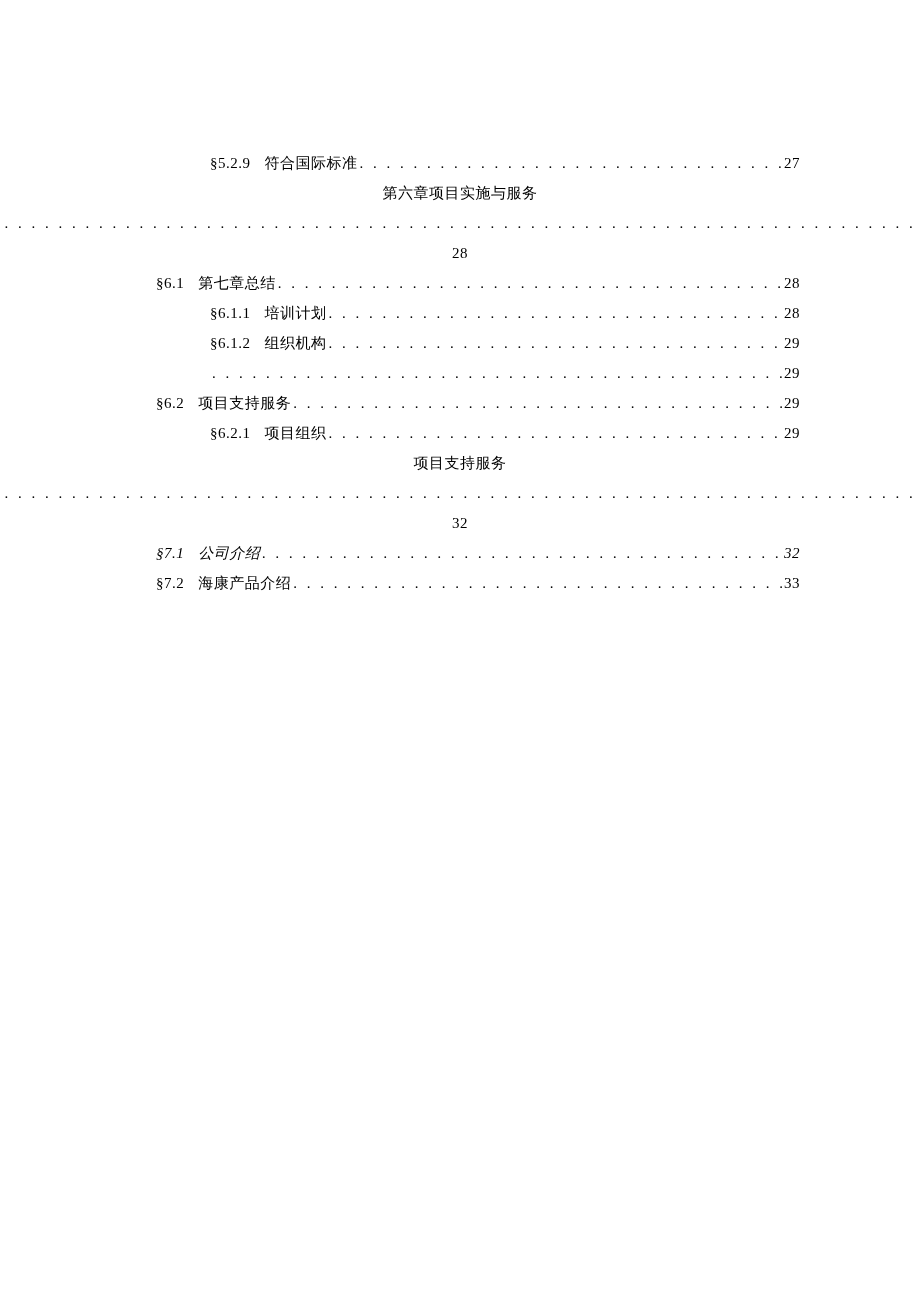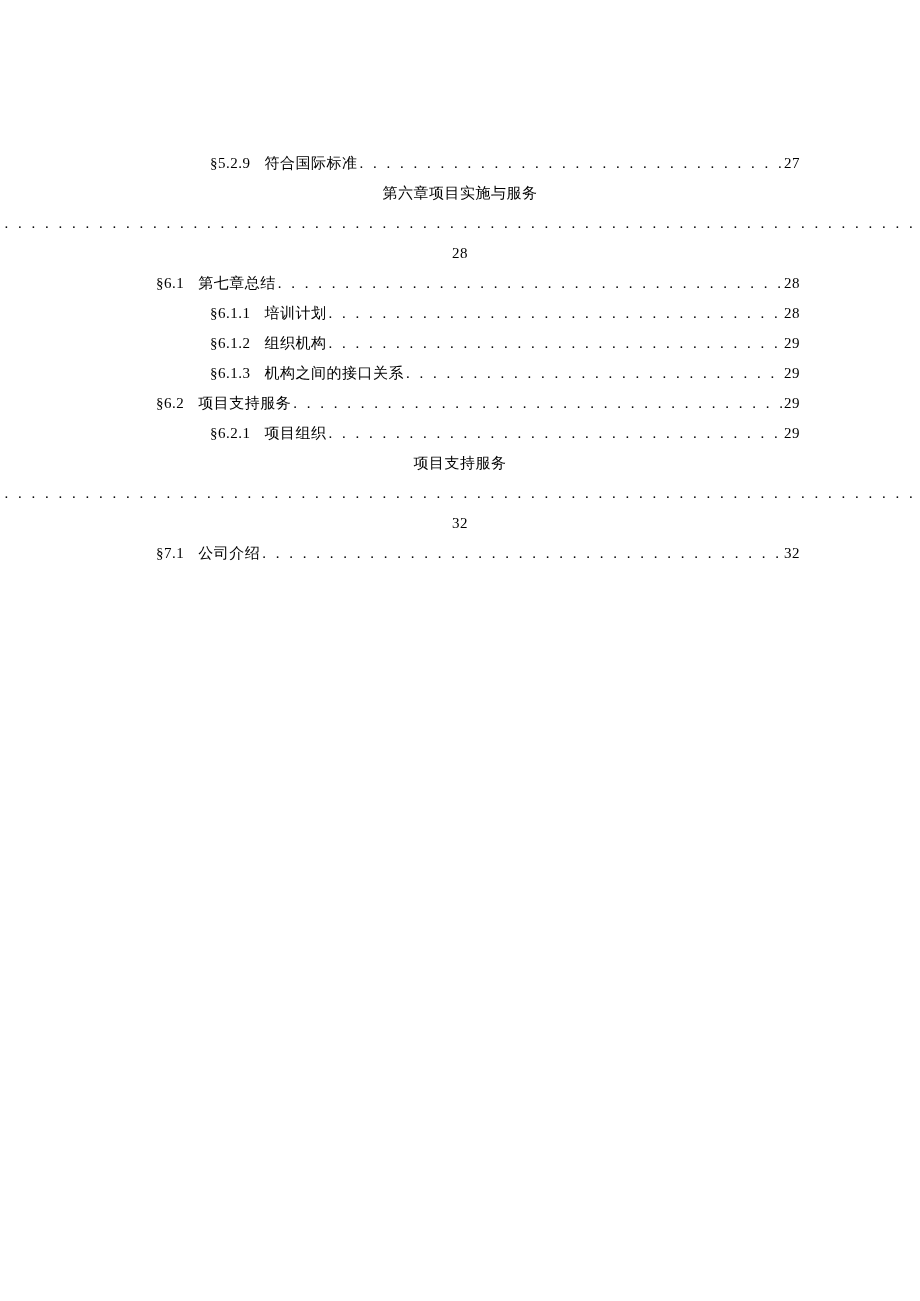--- a/index.html
+++ b/index.html
@@ -34,21 +34,21 @@
       letter-spacing: 3px;
       color: #000;
       padding: 0 2px;
     }
     .toc-dots::after {
       content: ". . . . . . . . . . . . . . . . . . . . . . . . . . . . . . . . . . . . . . . . . . . . . . . . . . . . . . . . . . . . . . . . . . . . . . . . . . . . . . . . . . . . . . . . . . . . . . . . . . . . . . . . . . . . . . . . . . . . . . . . . . . . . . . . . . . . . . . . . . . . . . . . . . . . . .";
     }
     .toc-page {
       flex: 0 0 auto;
     }
-    .italic { }
+    .italic { font-style: italic; }
     .sec-num { display: inline-block; margin-right: 14px; }
   </style>
 </head>
 <body>
 
 <div class="page">
 
   <div class="toc-entry indent-3">
     <span class="toc-label"><span class="sec-num">§5.2.9</span><span>符合国际标准</span></span>
     <span class="toc-dots"></span>
@@ -73,21 +73,20 @@
     <span class="toc-page">28</span>
   </div>
 
   <div class="toc-entry indent-3">
     <span class="toc-label"><span class="sec-num">§6.1.2</span><span>组织机构</span></span>
     <span class="toc-dots"></span>
     <span class="toc-page">29</span>
   </div>
 
   <div class="toc-entry indent-3">
-    <span class="toc-label"><span class="sec-num">§6.1.3</span><span>机构之间的接口关系</span></span>
     <span class="toc-dots"></span>
     <span class="toc-page">29</span>
   </div>
 
   <div class="toc-entry indent-2">
     <span class="toc-label"><span class="sec-num">§6.2</span><span>项目支持服务</span></span>
     <span class="toc-dots"></span>
     <span class="toc-page">29</span>
   </div>
 
@@ -103,14 +102,19 @@
     <span class="toc-dots"></span>
     <span class="toc-page">32</span>
   </div>
 
   <div class="toc-entry indent-2 italic">
     <span class="toc-label"><span class="sec-num">§7.1</span><span>公司介绍</span></span>
     <span class="toc-dots"></span>
     <span class="toc-page">32</span>
   </div>
 
+  <div class="toc-entry indent-2">
+    <span class="toc-label"><span class="sec-num">§7.2</span><span>海康产品介绍</span></span>
+    <span class="toc-dots"></span>
+    <span class="toc-page">33</span>
+  </div>
 
 </div>
 
 </body></html>

